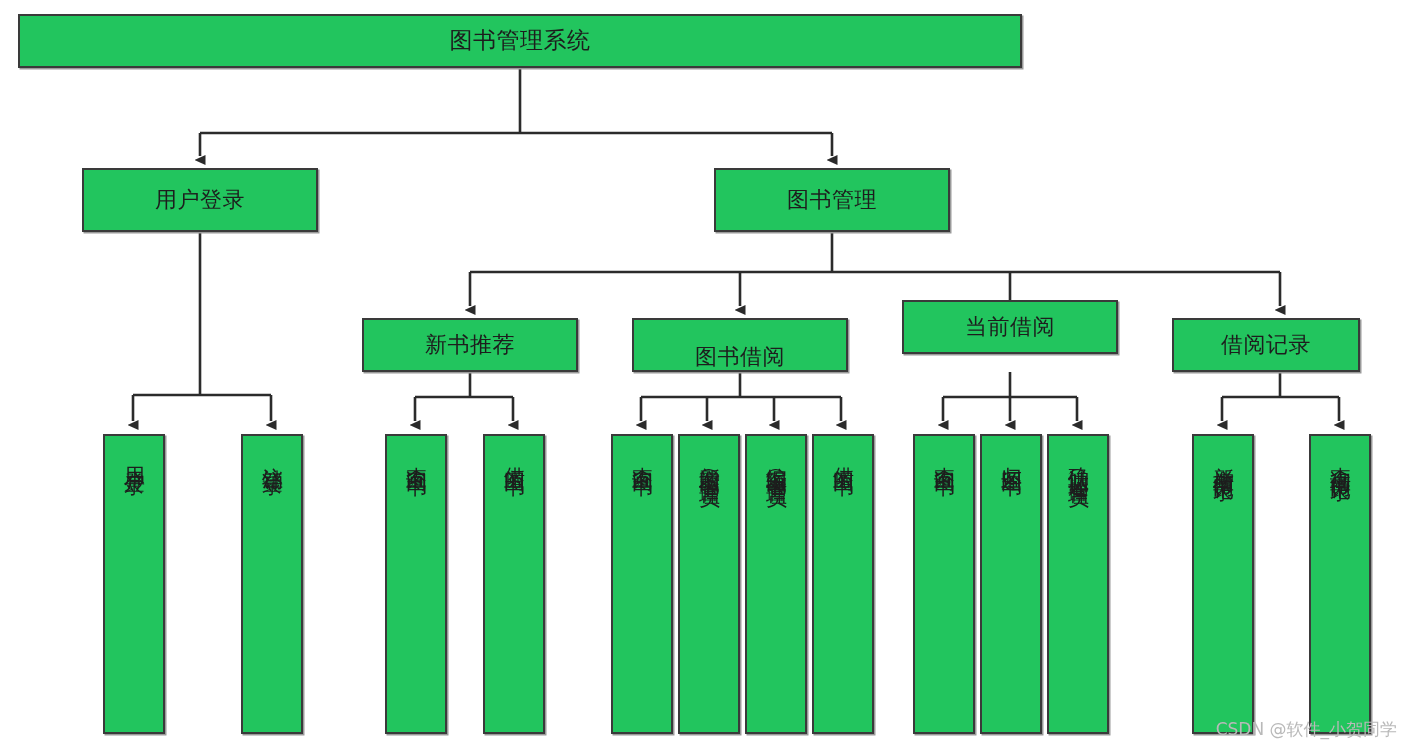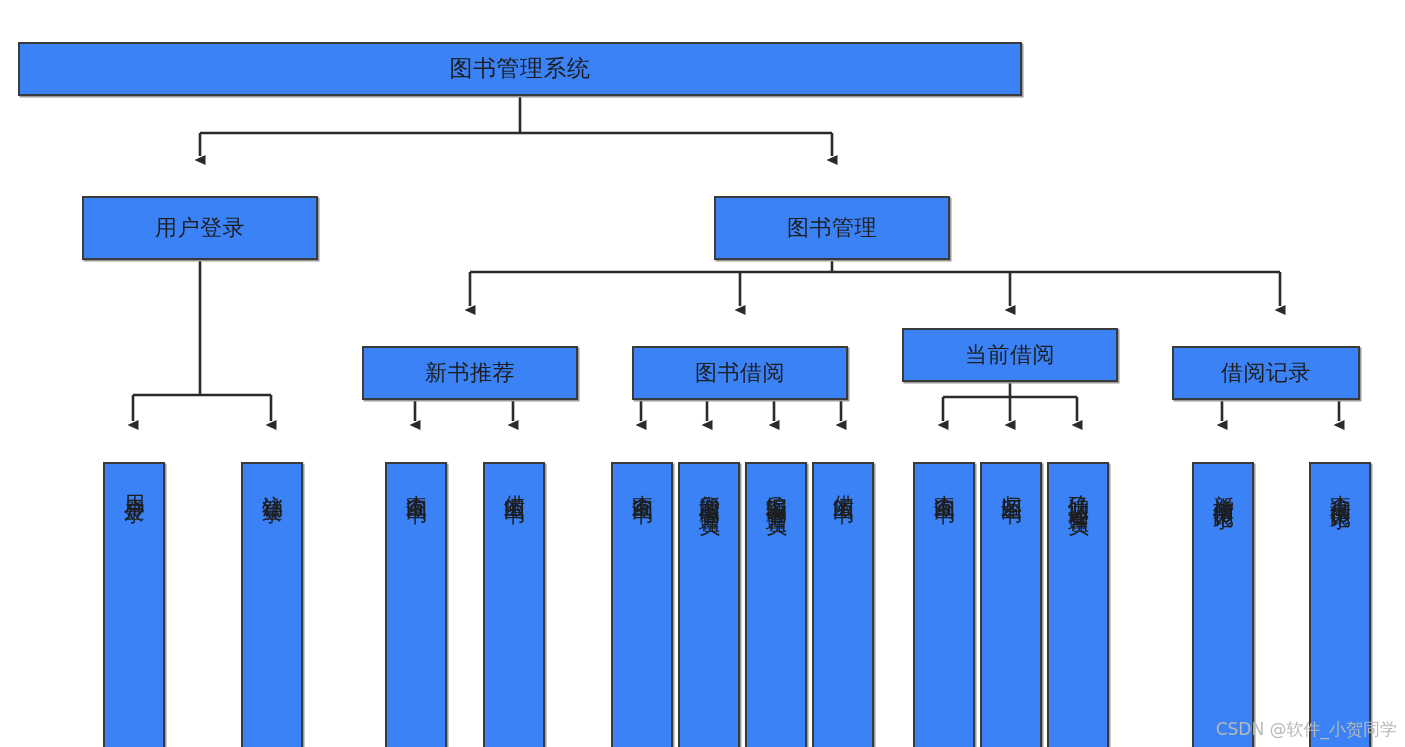--- a/index.html
+++ b/index.html
@@ -22,28 +22,27 @@
     position: absolute;
     left: 0;
     top: 0;
     width: 1405px;
     height: 747px;
     pointer-events: none;
   }
   .node {
     position: absolute;
     box-sizing: border-box;
-    background: #3b82f6;
+    background: #22c55e;
     border: 2px solid #3a3a3a;
     box-shadow: 1.5px 1.5px 0 0 #9a9a9a;
     display: flex;
     align-items: center;
     justify-content: center;
     z-index: 3;
-    margin-top: 28px;
   }
   .node-label {
     color: #1d1d1d;
     line-height: 1.12;
     letter-spacing: 0.5px;
     white-space: nowrap;
     text-align: center;
   }
   .node.horizontal .node-label {
     font-size: 22px;
@@ -138,21 +137,21 @@
   </div>
 
   <div class="node horizontal" style="left:362px; top:318px; width:216px; height:54px;">
     <span class="node-label">新书推荐</span>
   </div>
 
   <div class="node horizontal" style="left:714px; top:168px; width:236px; height:64px;">
     <span class="node-label">图书管理</span>
   </div>
 
-  <div class="node horizontal" style="left:632px; top:318px; width:216px; height:54px;">
+  <div class="node horizontal" style="left:632px; top:318px; width:216px; height:54px;align-items:flex-end;">
     <span class="node-label">图书借阅</span>
   </div>
 
   <div class="node horizontal" style="left:902px; top:300px; width:216px; height:54px;">
     <span class="node-label">当前借阅</span>
   </div>
 
   <div class="node horizontal" style="left:1172px; top:318px; width:188px; height:54px;">
     <span class="node-label">借阅记录</span>
   </div>

